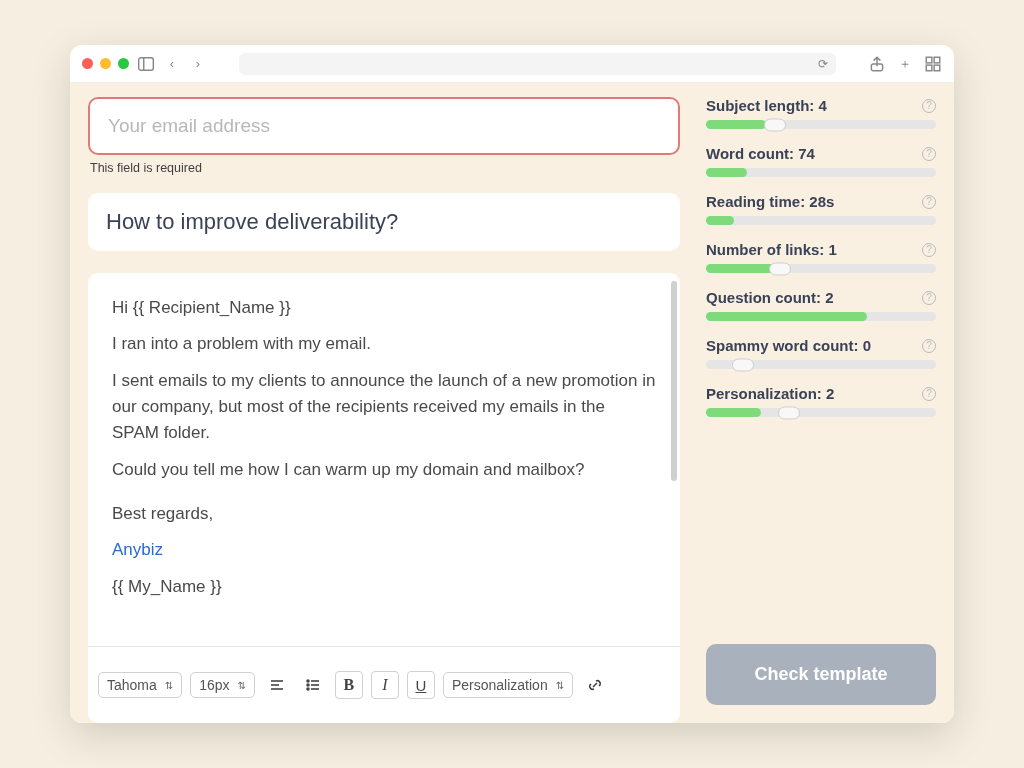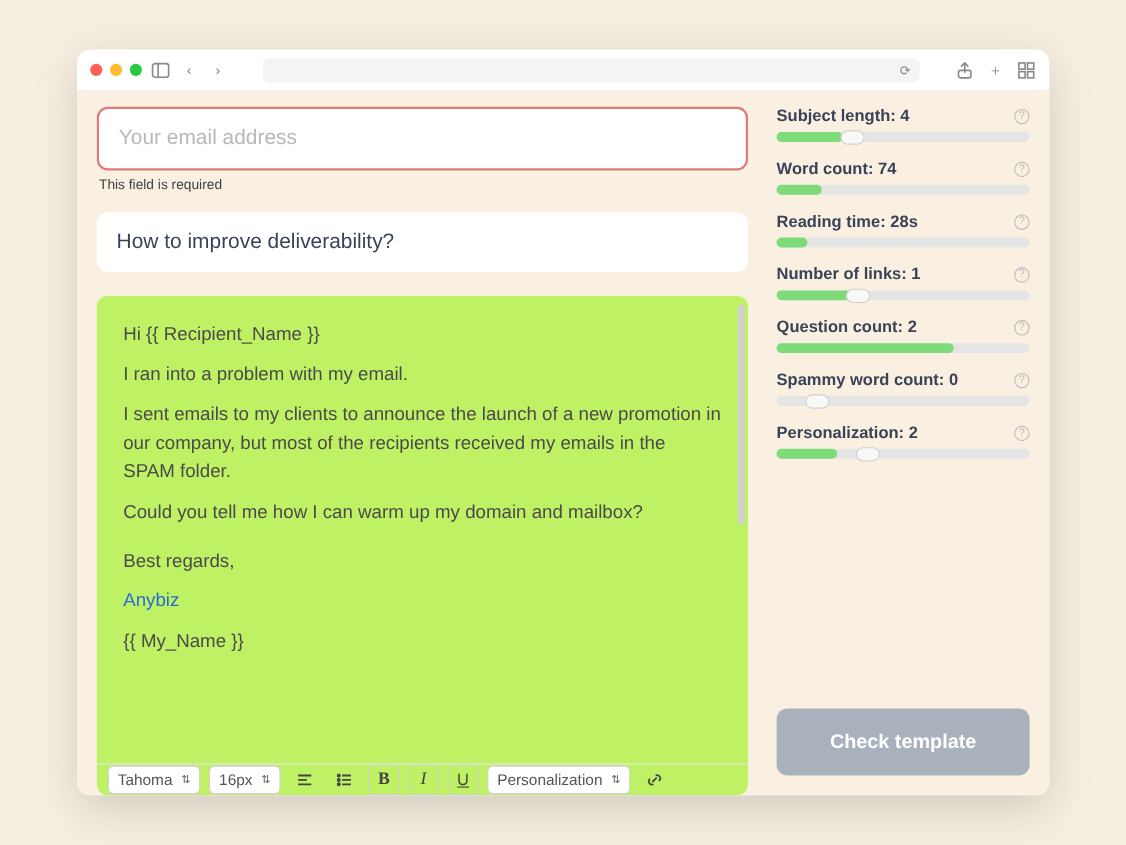--- a/index.html
+++ b/index.html
@@ -74,28 +74,28 @@
   }
   .err {
     color: #404040;
     font-size: 12.5px;
     margin: 6px 2px 0 2px;
   }
   .subject {
     background: #fff;
     border-radius: 10px;
     padding: 16px 18px;
-    font-size: 19px;
+    font-size: 22px;
     color: #3a4257;
     font-weight: 500;
     margin-top: 18px;
   }
 
   .editor-wrap {
-    background: #bef264;
+    background: #ffffff;
     border-radius: 10px;
     margin-top: 22px;
     flex: 1;
     display: flex;
     flex-direction: column;
     overflow: hidden;
     position: relative;
   }
   .editor {
     padding: 22px 24px 10px 24px;
@@ -113,21 +113,21 @@
   .scroll-stub {
     position: absolute;
     right: 3px; top: 8px;
     width: 6px; height: 200px;
     background: #d0d0d0;
     border-radius: 3px;
   }
 
   .toolbar {
     border-top: 1px solid #e5e5e5;
-    padding: 0 10px;
+    padding: 24px 10px;
     display: flex;
     gap: 8px;
     align-items: center;
     font-size: 14px;
     color: #555;
   }
   .toolbar .sel {
     border: 1px solid #d0d0d0;
     border-radius: 5px;
     padding: 4px 8px;

